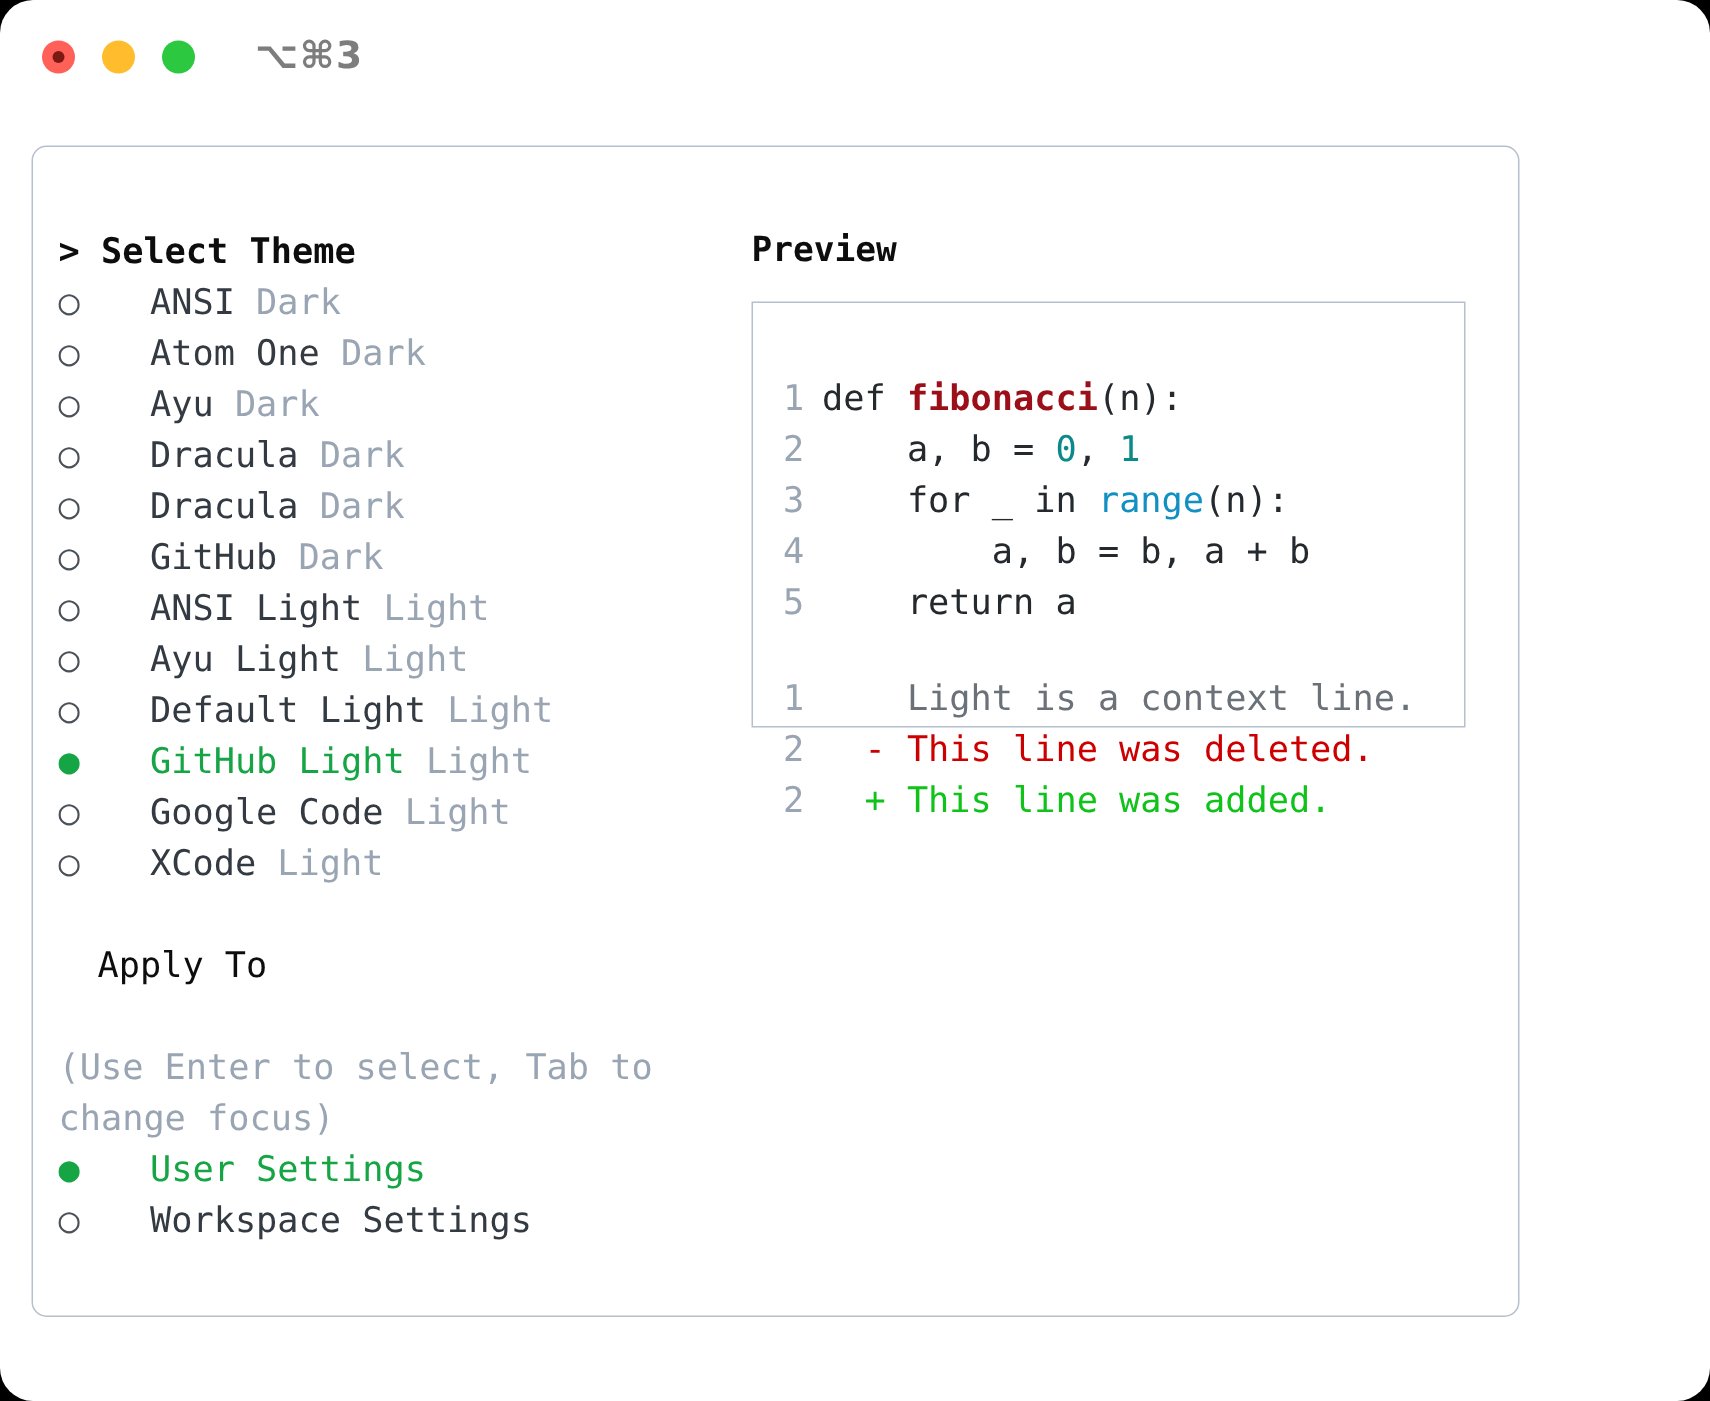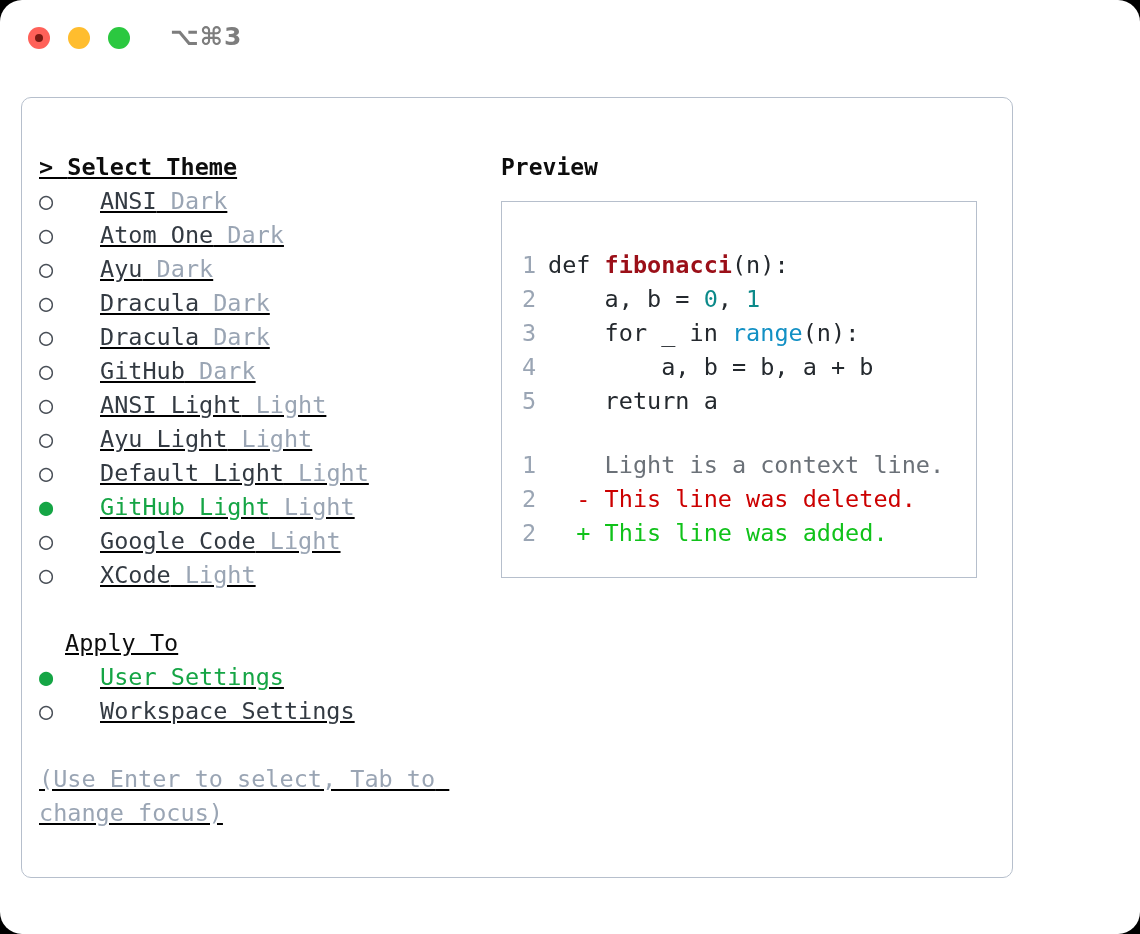--- a/index.html
+++ b/index.html
@@ -75,21 +75,20 @@
     box-sizing: border-box;
     background: #ffffff;
   }
 
   
   #left-col {
     position: absolute;
     left: 17px;
     top: 52px;
     width: 440px;
-    text-decoration: underline;
   }
   .list-head {
     font-size: 23.5px;
     font-weight: bold;
     color: #0d0d0d;
     line-height: 34px;
     white-space: pre;
   }
   .row {
     font-size: 23.5px;
@@ -135,21 +134,21 @@
   }
   #preview-title {
     font-size: 23px;
     font-weight: bold;
     color: #0d0d0d;
     line-height: 34px;
   }
   #preview-box {
     margin-top: 17px;
     width: 476px;
-    height: 377px;
+    height: 284px;
     border: 1px solid #b6bfcc;
     box-sizing: border-box;
     background: #ffffff;
     padding: 46px 0 0 20px;
   }
   .code-line {
     font-size: 23.5px;
     line-height: 34px;
     white-space: pre;
   }
@@ -195,26 +194,26 @@
           <div class="row"><span class="marker">○</span><span class="label">Ayu Light</span><span class="tag"> Light</span></div>
           <div class="row"><span class="marker">○</span><span class="label">Default Light</span><span class="tag"> Light</span></div>
           <div class="row selected"><span class="marker">●</span><span class="label">GitHub Light</span><span class="tag"> Light</span></div>
           <div class="row"><span class="marker">○</span><span class="label">Google Code</span><span class="tag"> Light</span></div>
           <div class="row"><span class="marker">○</span><span class="label">XCode</span><span class="tag"> Light</span></div>
         </div>
 
       <div class="spacer"></div>
 
       <div class="section-head">Apply To</div>
+      <div id="hint">(Use Enter to select, Tab to change focus)</div>
+
       <div id="apply-list">
           <div class="row selected"><span class="marker">●</span><span class="label">User Settings</span></div>
           <div class="row"><span class="marker">○</span><span class="label">Workspace Settings</span></div>
         </div>
-
-      <div id="hint">(Use Enter to select, Tab to change focus)</div>
     </div>
 
     <div id="right-col">
       <div id="preview-title">Preview</div>
       <div id="preview-box">
         <div id="code-block">
             <div class="code-line"><span class="ln">1</span><span class="tok-plain">def </span><span class="tok-func">fibonacci</span><span class="tok-plain">(n):</span></div>
             <div class="code-line"><span class="ln">2</span><span class="tok-plain">    a, b = </span><span class="tok-num">0</span><span class="tok-plain">, </span><span class="tok-num">1</span></div>
             <div class="code-line"><span class="ln">3</span><span class="tok-plain">    for _ in </span><span class="tok-call">range</span><span class="tok-plain">(n):</span></div>
             <div class="code-line"><span class="ln">4</span><span class="tok-plain">        a, b = b, a + b</span></div>

